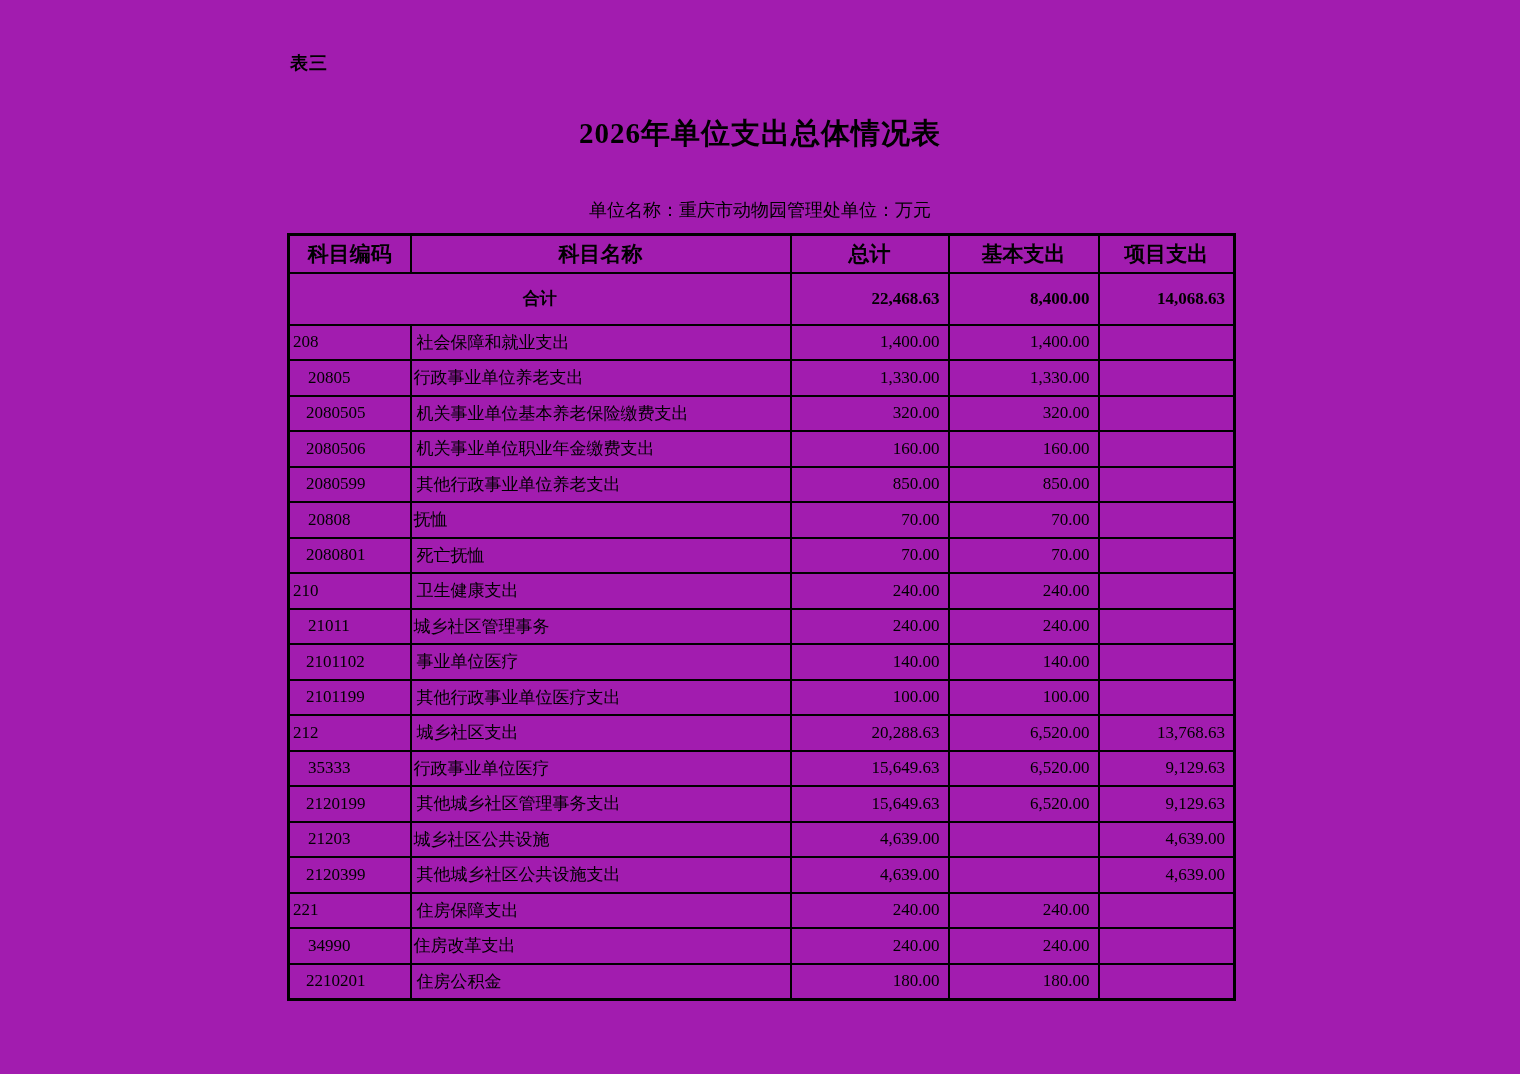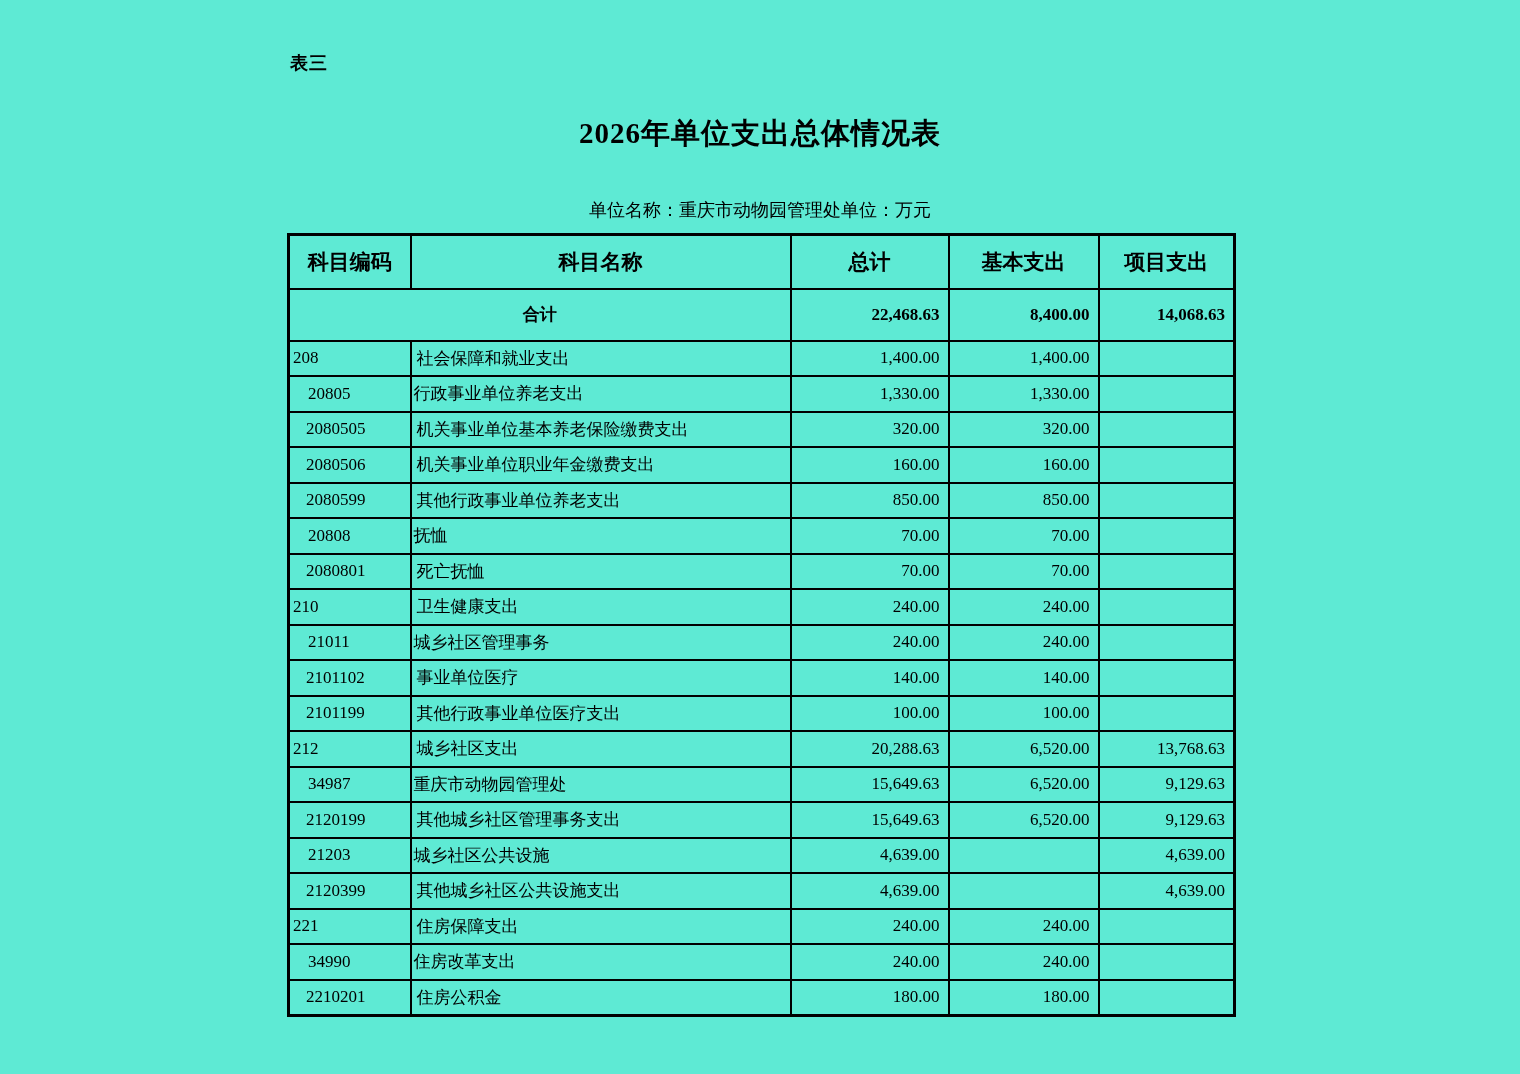--- a/index.html
+++ b/index.html
@@ -7,21 +7,21 @@
     margin: 0; padding: 0;
     width: 1520px; height: 1074px;
     background: #ffffff;
     color: #000000;
     font-family: "Liberation Serif", "DejaVu Serif", serif;
     overflow: hidden;
   }
   .page {
     position: relative;
     width: 1520px; height: 1074px;
-    background: #5eead4;
+    background: #a21caf;
   }
   .corner-label {
     position: absolute;
     left: 290px; top: 51px;
     font-family: "Liberation Sans", "DejaVu Sans", sans-serif;
     font-weight: bold;
     font-size: 18px;
     letter-spacing: 1px;
   }
   .doc-title {
@@ -54,21 +54,21 @@
   table.budget td {
     border: 2px solid #000;
     overflow: hidden;
     white-space: nowrap;
     vertical-align: middle;
   }
   table.budget th {
     font-family: "Liberation Sans", "DejaVu Sans", sans-serif;
     font-weight: bold;
     font-size: 21px;
-    height: 54px;
+    height: 38px;
     text-align: center;
   }
   table.budget td {
     font-size: 17px;
     height: 35.5px;
   }
   tr.total-row td { height: 52px; font-weight: bold; }
   td.total-label { text-align: center; font-size: 17px; }
   td.num { text-align: right; padding-right: 8px; }
   td.code { padding-left: 3px; margin-left: 16px; }
@@ -195,22 +195,22 @@
           <td class="num"></td>
         </tr>
         <tr>
           <td class="code l1">212</td>
           <td class="name l1">城乡社区支出</td>
           <td class="num">20,288.63</td>
           <td class="num">6,520.00</td>
           <td class="num">13,768.63</td>
         </tr>
         <tr>
-          <td class="code l2">34987</td>
-          <td class="name l2">重庆市动物园管理处</td>
+          <td class="code l2">35333</td>
+          <td class="name l2">行政事业单位医疗</td>
           <td class="num">15,649.63</td>
           <td class="num">6,520.00</td>
           <td class="num">9,129.63</td>
         </tr>
         <tr>
           <td class="code l3">2120199</td>
           <td class="name l3">其他城乡社区管理事务支出</td>
           <td class="num">15,649.63</td>
           <td class="num">6,520.00</td>
           <td class="num">9,129.63</td>

